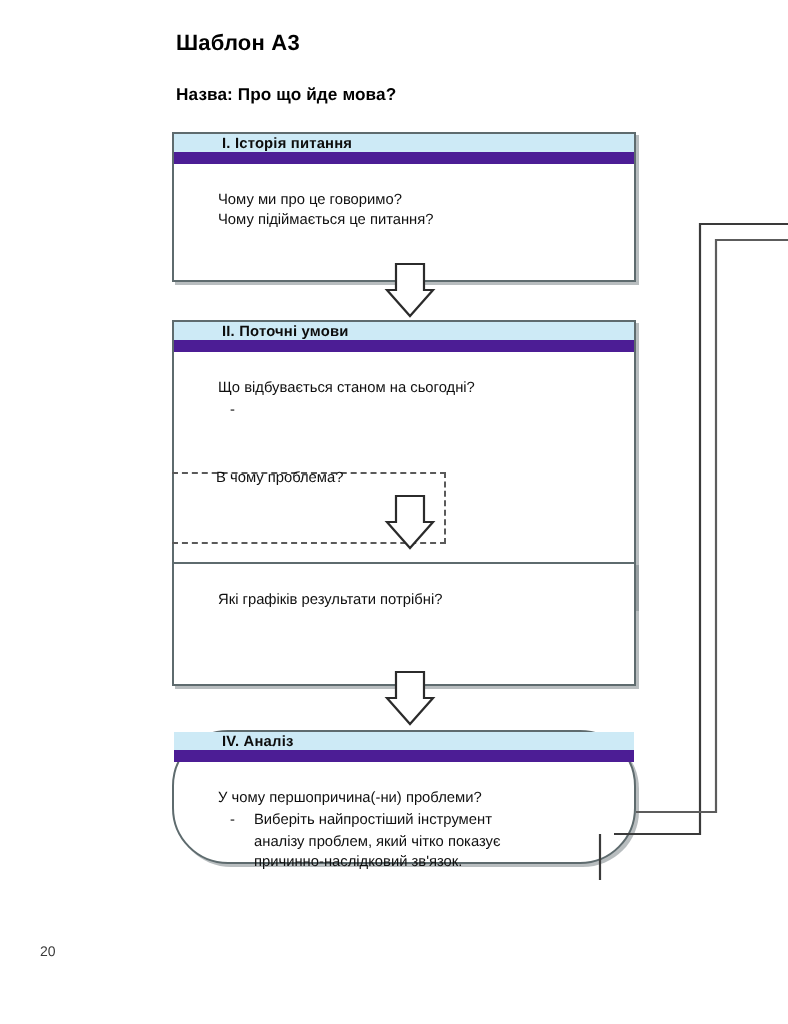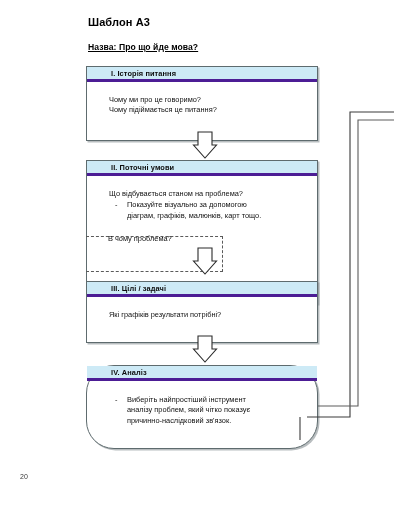--- a/index.html
+++ b/index.html
@@ -38,21 +38,20 @@
   }
 
   .subject-line {
     position: absolute;
     left: 88px;
     top: 42px;
     font-size: 8.6px;
     font-weight: bold;
     color: #000;
     letter-spacing: 0.05px;
-    text-decoration: underline;
   }
 
   .page-number {
     position: absolute;
     left: 20px;
     top: 473px;
     font-size: 7px;
     color: #3a3a3a;
   }
 
@@ -63,21 +62,21 @@
     width: 232px;
     box-sizing: border-box;
     border: 1px solid #5e6b6e;
     background: #ffffff;
     box-shadow: 1.5px 1.5px 0 rgba(125,135,138,0.55);
   }
 
   .section-head {
     height: 15px;
     background: #cdeaf6;
-    border-bottom: 3px solid #4c1d95;
+    border-bottom: 6px solid #4c1d95;
     display: flex;
     align-items: center;
     box-sizing: border-box;
   }
 
   .section-head-label {
     font-size: 7.4px;
     font-weight: bold;
     color: #0d0d0d;
     padding-left: 24px;
@@ -116,21 +115,21 @@
     font-size: 7.4px;
     line-height: 10.4px;
     color: #101010;
     white-space: pre-line;
   }
 
   
   #box-1 { top: 66px;  height: 75px; }
   #box-2 { top: 160px; height: 144px; }
   #box-3 { top: 281px; height: 62px; }
-  #box-4 { top: 365px; height: 84px; border-radius: 28px; }
+  #box-4 { top: 365px; height: 67px; border-radius: 28px; }
 
   
   .dashed-box {
     position: absolute;
     left: 86px;
     top: 236px;
     width: 137px;
     height: 36px;
     border: 1px dashed #5a5a5a;
     border-left: none;
@@ -185,46 +184,42 @@
       <div class="q-line">Чому ми про це говоримо?</div>
       <div class="q-line">Чому підіймається це питання?</div>
     </div>
   </div>
 
   <div class="section-box" id="box-2">
     <div class="section-head">
       <span class="section-head-label">II. Поточні умови</span>
     </div>
     <div class="section-body">
-      <div class="q-line">Що відбувається станом на проблема?</div>
+      <div class="q-line">Що відбувається станом на сьогодні?</div>
       <div class="bullet-row">
         <span class="bullet-dash">-</span>
-        <span class="bullet-text">Показуйте візуально за допомогою
-діаграм, графіків, малюнків, карт тощо.</span>
       </div>
     </div>
   </div>
 
   <div class="dashed-box"></div>
   <div class="dashed-box-label">В чому проблема?</div>
 
   <div class="section-box" id="box-3">
-    <div class="section-head">
-      <span class="section-head-label">III. Цілі / задачі</span>
-    </div>
     <div class="section-body">
       <div class="q-line">Які графіків результати потрібні?</div>
     </div>
   </div>
 
   <div class="section-box" id="box-4">
     <div class="section-head">
       <span class="section-head-label">IV. Аналіз</span>
     </div>
     <div class="section-body">
+      <div class="q-line">У чому першопричина(-ни) проблеми?</div>
       <div class="bullet-row">
         <span class="bullet-dash">-</span>
         <span class="bullet-text">Виберіть найпростіший інструмент
 аналізу проблем, який чітко показує
 причинно-наслідковий зв'язок.</span>
       </div>
     </div>
   </div>
 
   <svg class="flow-arrow" id="arrow-1" viewBox="0 0 30 30">

